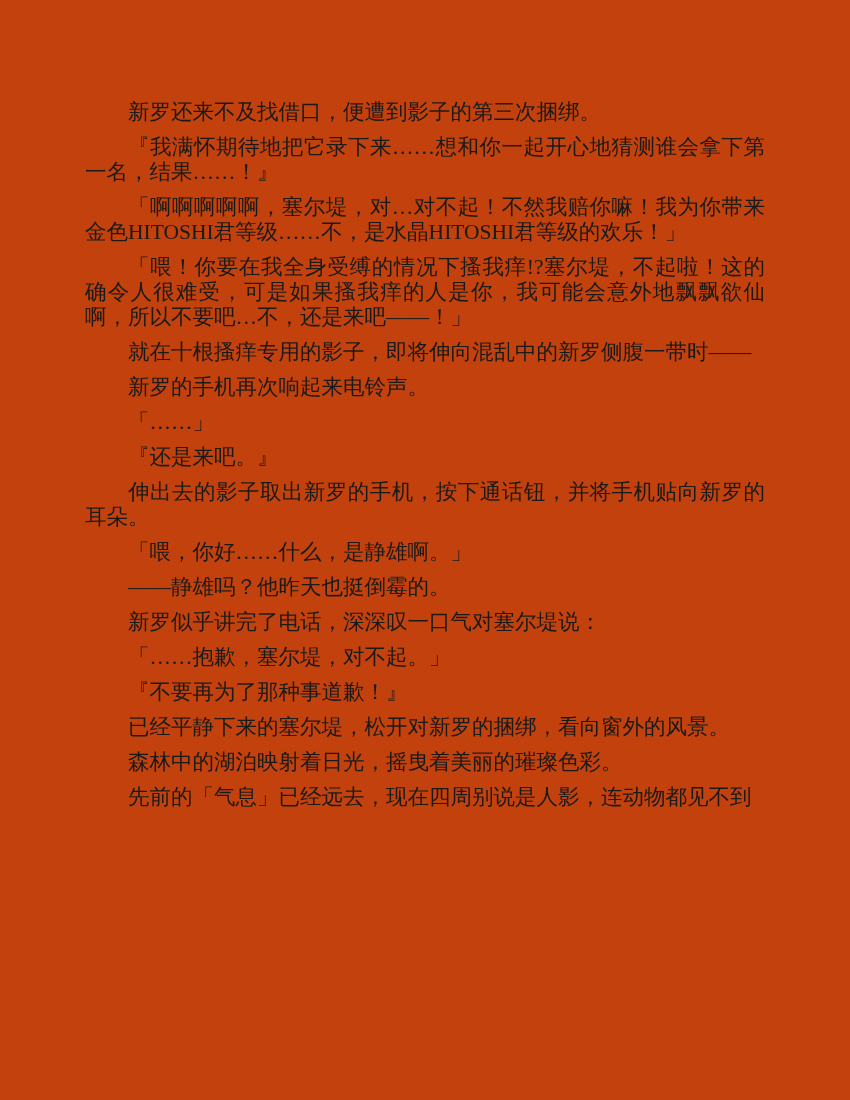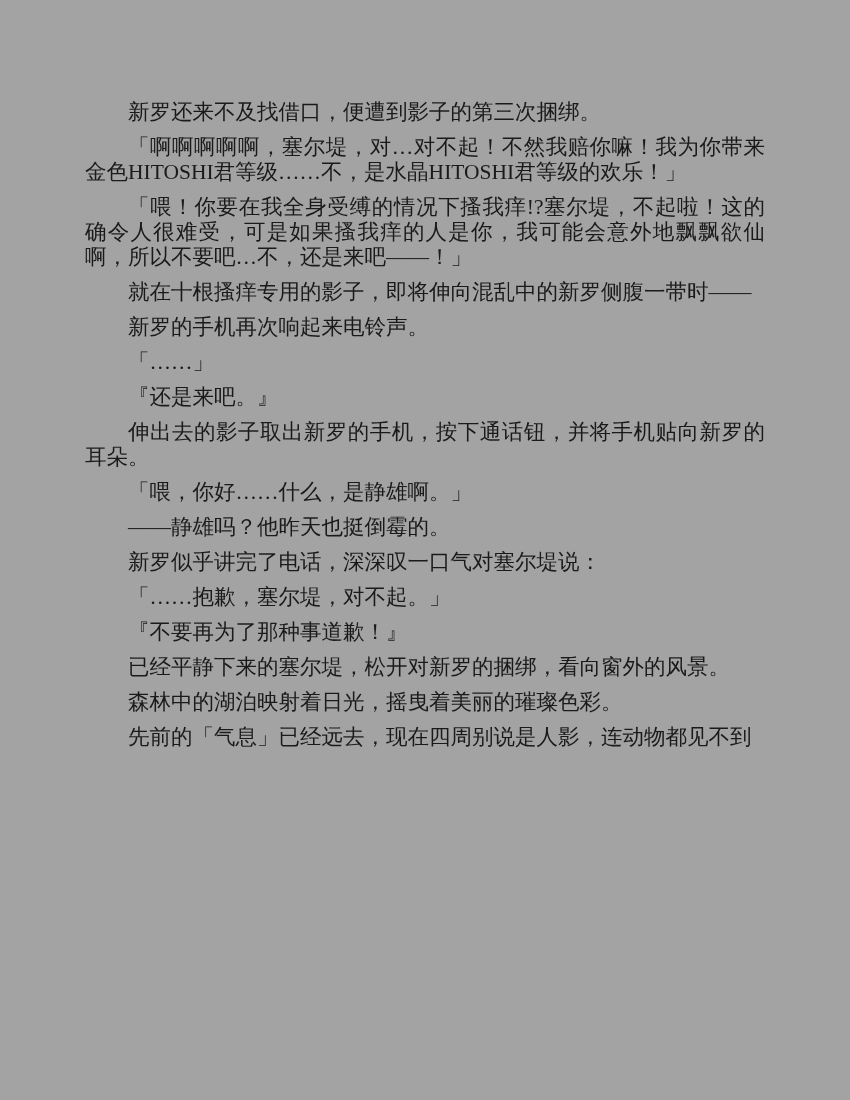--- a/index.html
+++ b/index.html
@@ -10,21 +10,21 @@
   body {
     width: 850px;
     height: 1100px;
     overflow: hidden;
   }
   .page {
     box-sizing: border-box;
     width: 850px;
     height: 1100px;
     padding: 100px 85px 40px 85px;
-    background: #a3a3a3;
+    background: #c2410c;
     font-family: "Liberation Serif", "DejaVu Serif", serif;
     font-size: 21.5px;
     line-height: 25px;
     color: #1a1a1a;
   }
   .para {
     margin: 0 0 10px 0;
     text-indent: 2em;
     text-align: justify;
     letter-spacing: 0;
@@ -32,20 +32,21 @@
   }
   .para:last-child {
     margin-bottom: 1px;
   }
 </style>
 </head>
 <body>
 
 <main class="page">
   <p class="para">新罗还来不及找借口，便遭到影子的第三次捆绑。</p>
+  <p class="para">『我满怀期待地把它录下来……想和你一起开心地猜测谁会拿下第一名，结果……！』</p>
   <p class="para">「啊啊啊啊啊，塞尔堤，对…对不起！不然我赔你嘛！我为你带来金色HITOSHI君等级……不，是水晶HITOSHI君等级的欢乐！」</p>
   <p class="para">「喂！你要在我全身受缚的情况下搔我痒!?塞尔堤，不起啦！这的确令人很难受，可是如果搔我痒的人是你，我可能会意外地飘飘欲仙啊，所以不要吧…不，还是来吧——！」</p>
   <p class="para">就在十根搔痒专用的影子，即将伸向混乱中的新罗侧腹一带时——</p>
   <p class="para">新罗的手机再次响起来电铃声。</p>
   <p class="para">「……」</p>
   <p class="para">『还是来吧。』</p>
   <p class="para">伸出去的影子取出新罗的手机，按下通话钮，并将手机贴向新罗的耳朵。</p>
   <p class="para">「喂，你好……什么，是静雄啊。」</p>
   <p class="para">——静雄吗？他昨天也挺倒霉的。</p>
   <p class="para">新罗似乎讲完了电话，深深叹一口气对塞尔堤说：</p>

